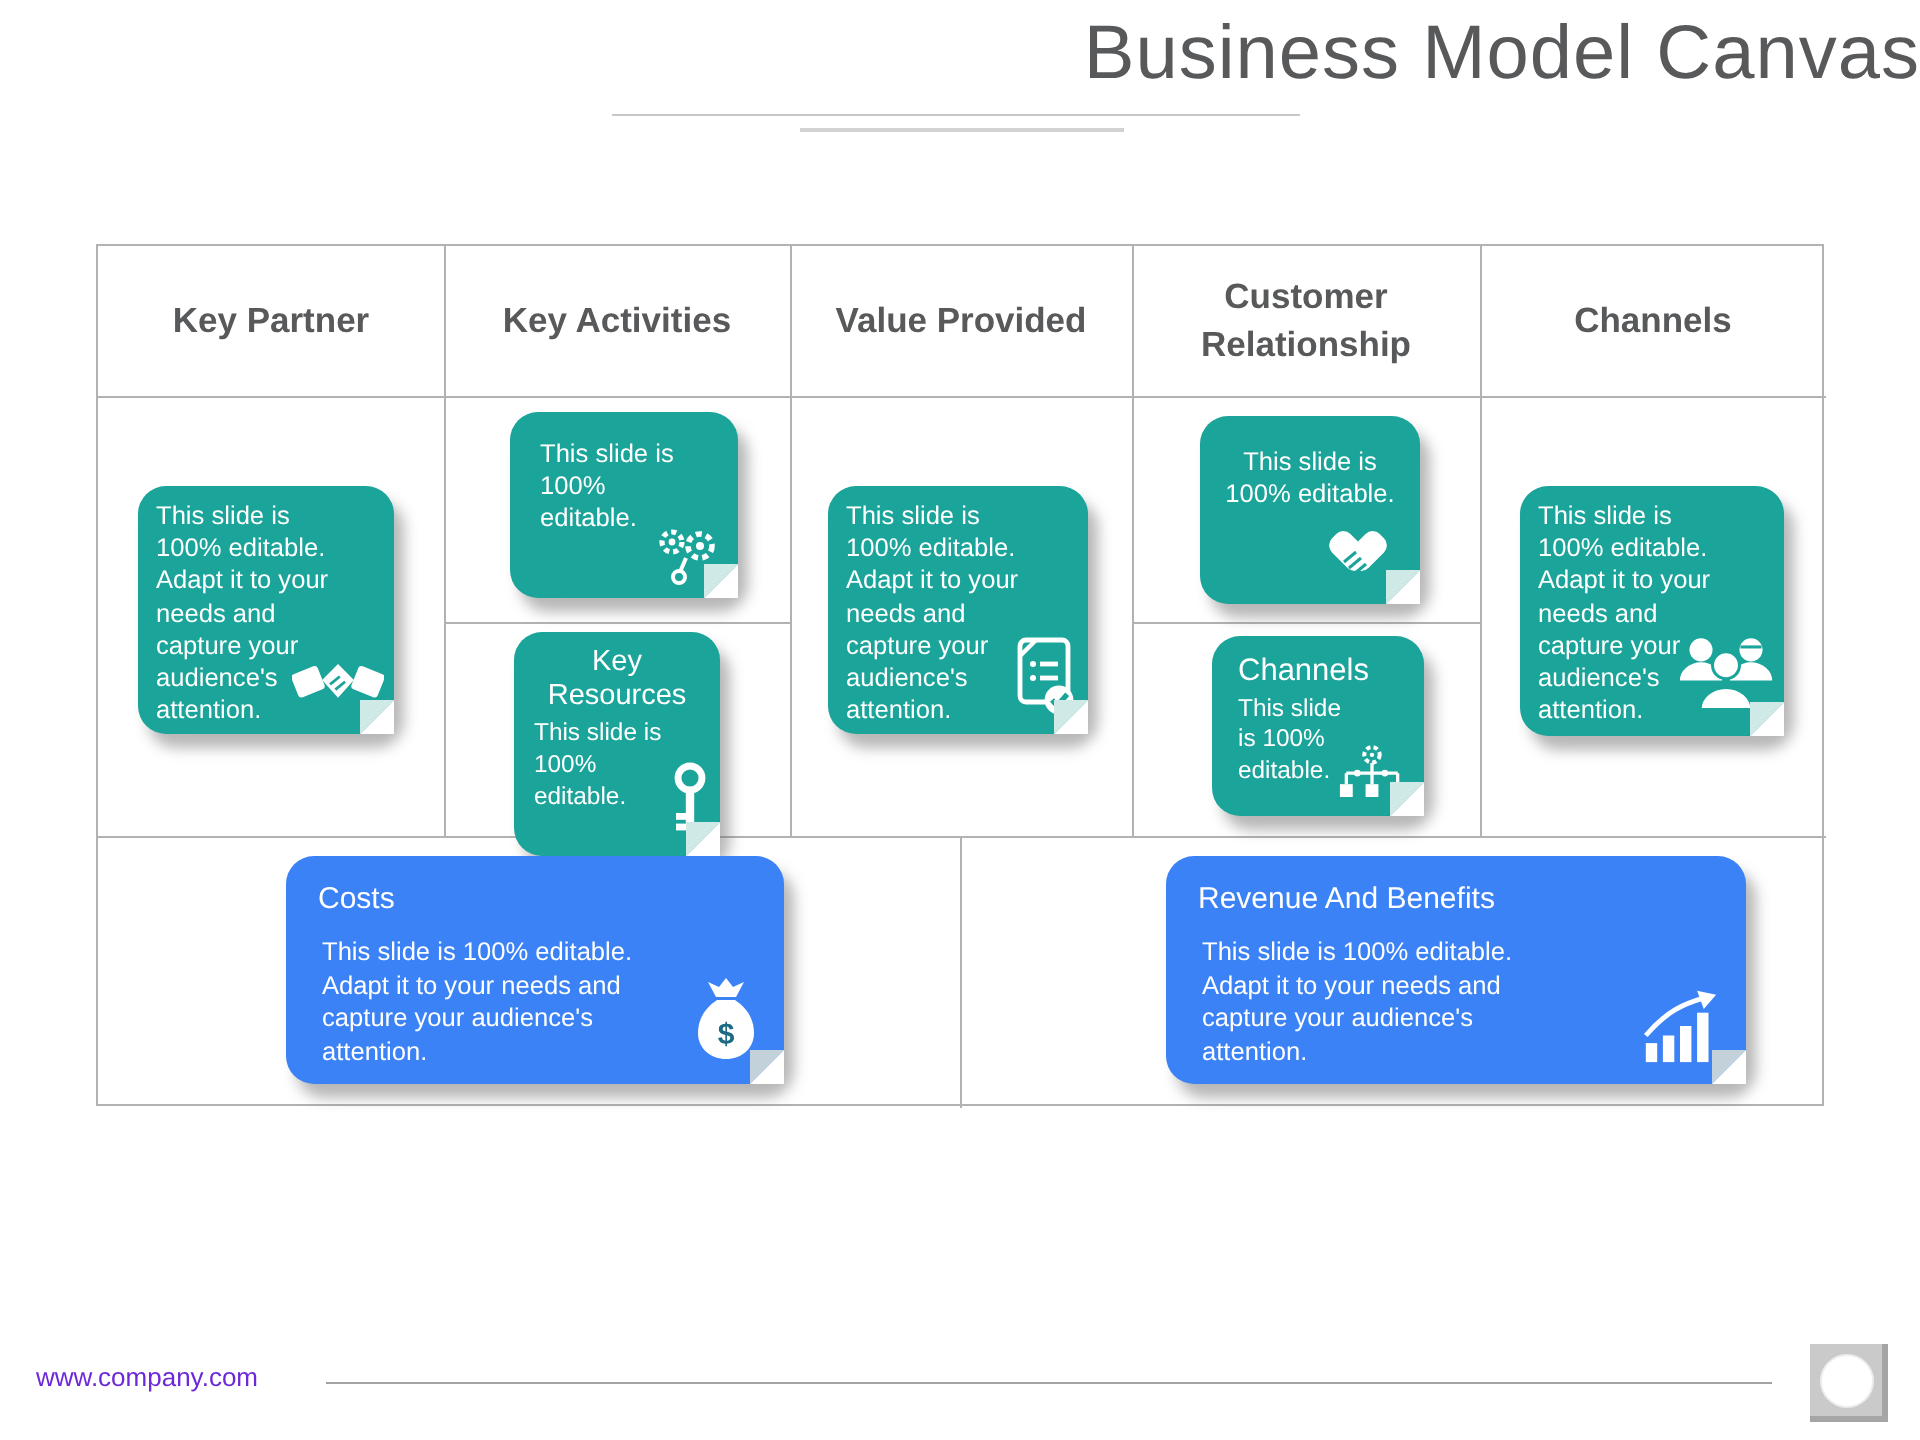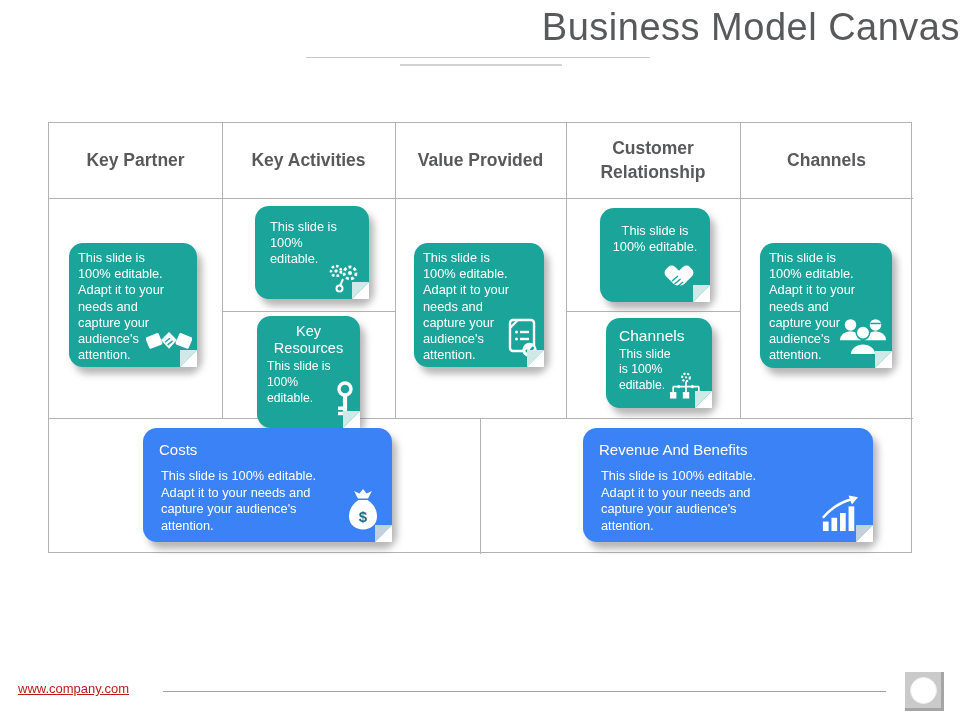--- a/index.html
+++ b/index.html
@@ -41,21 +41,21 @@
   .n-kr { text-align: left; }
   .n-kr .note-heading { text-align: center; font-size: 14.5px; padding: 7px 14px 0 14px; }
   .n-kr .note-body { padding: 3px 4px 0 10px; font-size: 12.2px; line-height: 15.6px; }
   .n-cr .note-body { padding-top: 15px; text-align: center; }
   .n-ch .note-heading { font-size: 15.5px; padding: 9px 4px 0 13px; }
   .n-ch .note-body { padding: 2px 4px 0 13px; font-size: 12.2px; line-height: 15.6px; }
   .n-costs .note-heading, .n-rev .note-heading { padding: 13px 16px 0 16px; }
   .n-costs .note-body, .n-rev .note-body { padding: 10px 56px 0 18px; font-size: 12.8px; line-height: 16.5px; }
 
   
-  .site { position: absolute; left: 18px; top: 681px; font-size: 13px; color: #b91c1c; text-decoration: underline; }
+  .site { position: absolute; left: 18px; top: 681px; font-size: 13px; color: #6d28d9; }
   .footer-line { position: absolute; left: 163px; top: 691px; width: 723px; height: 1px; background: #a3a3a3; }
   .logo-box { position: absolute; left: 905px; top: 672px; width: 39px; height: 39px;
               background: #cacaca; border-right: 3px solid #a5a5a5; border-bottom: 3px solid #a5a5a5;
               display: flex; align-items: center; justify-content: center; }
   .logo-circle { width: 27px; height: 27px; border-radius: 50%; background: #fff;
                  border: 1px solid #ededed; }
 </style>
 </head>
 <body>
 

